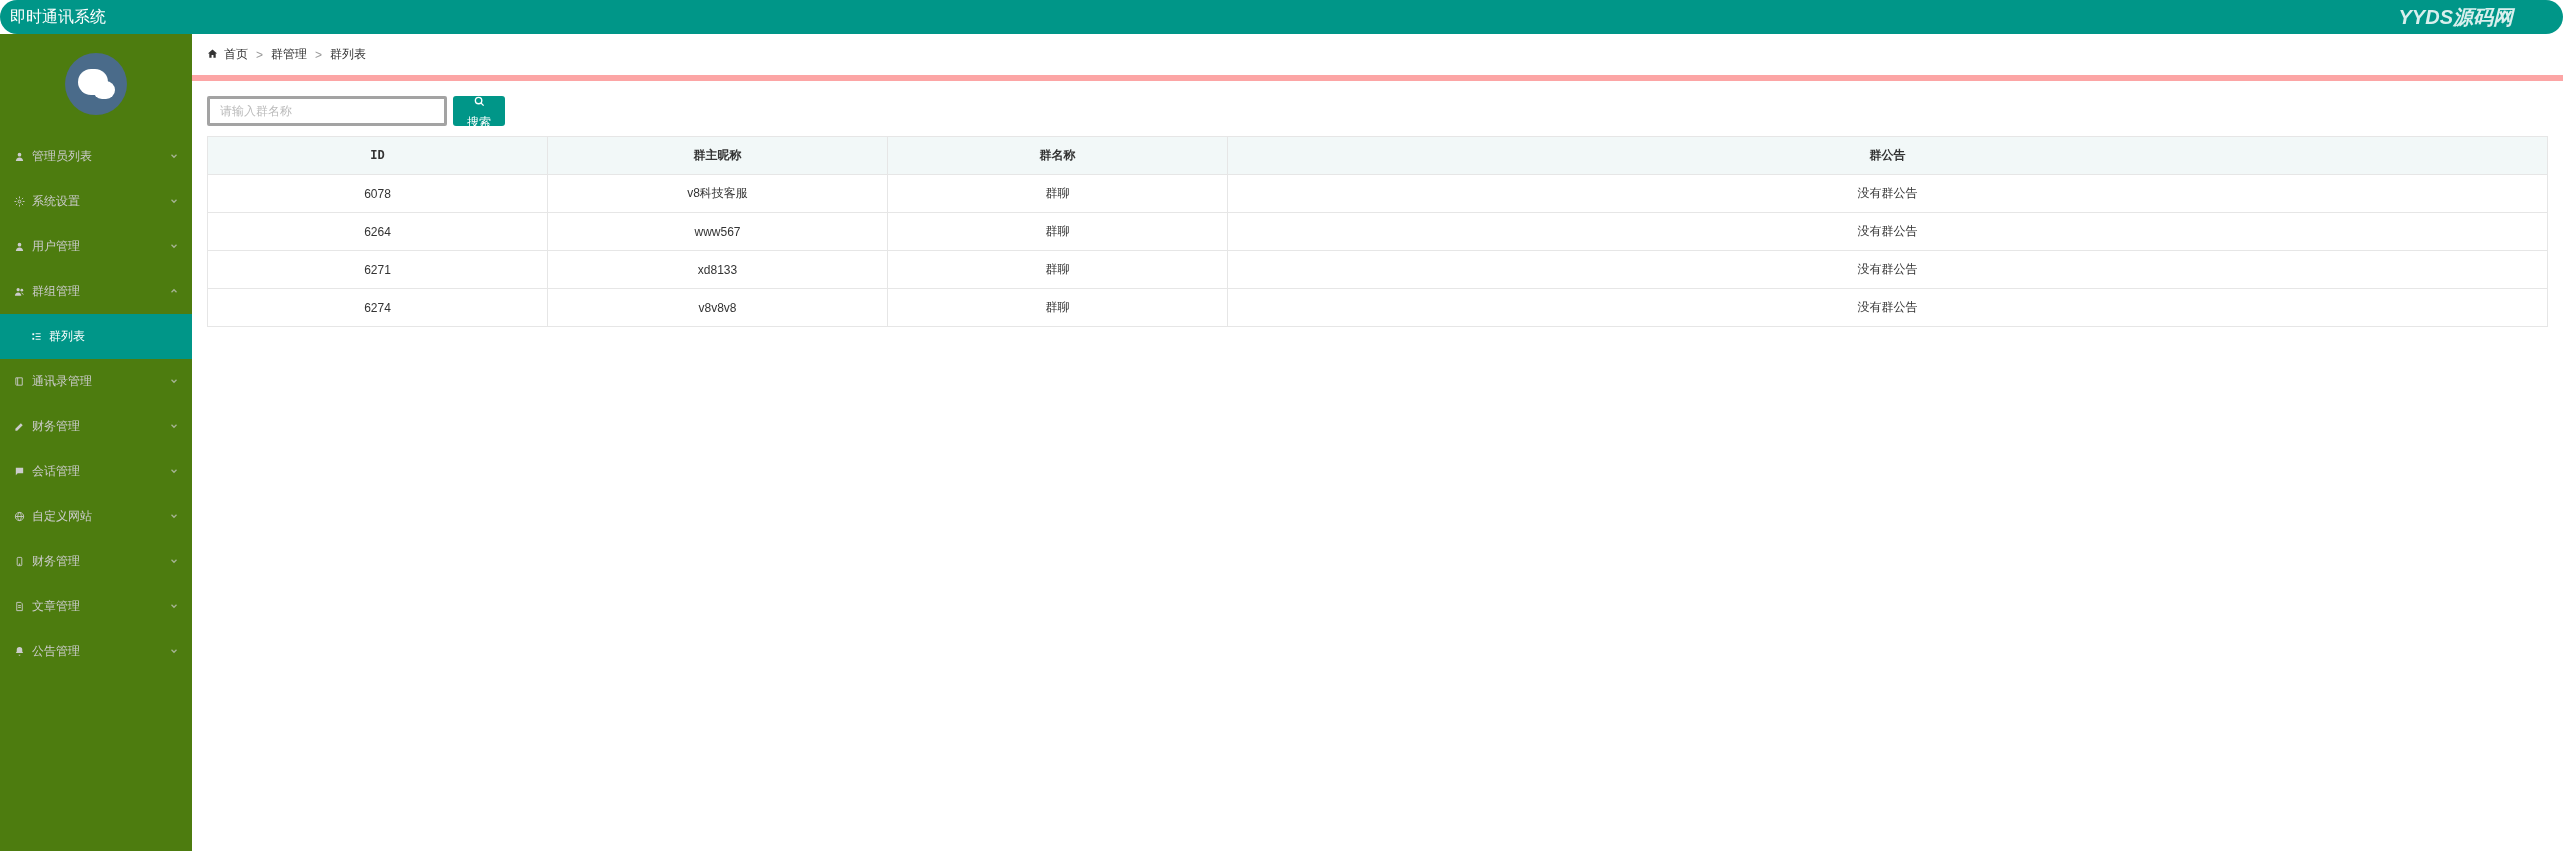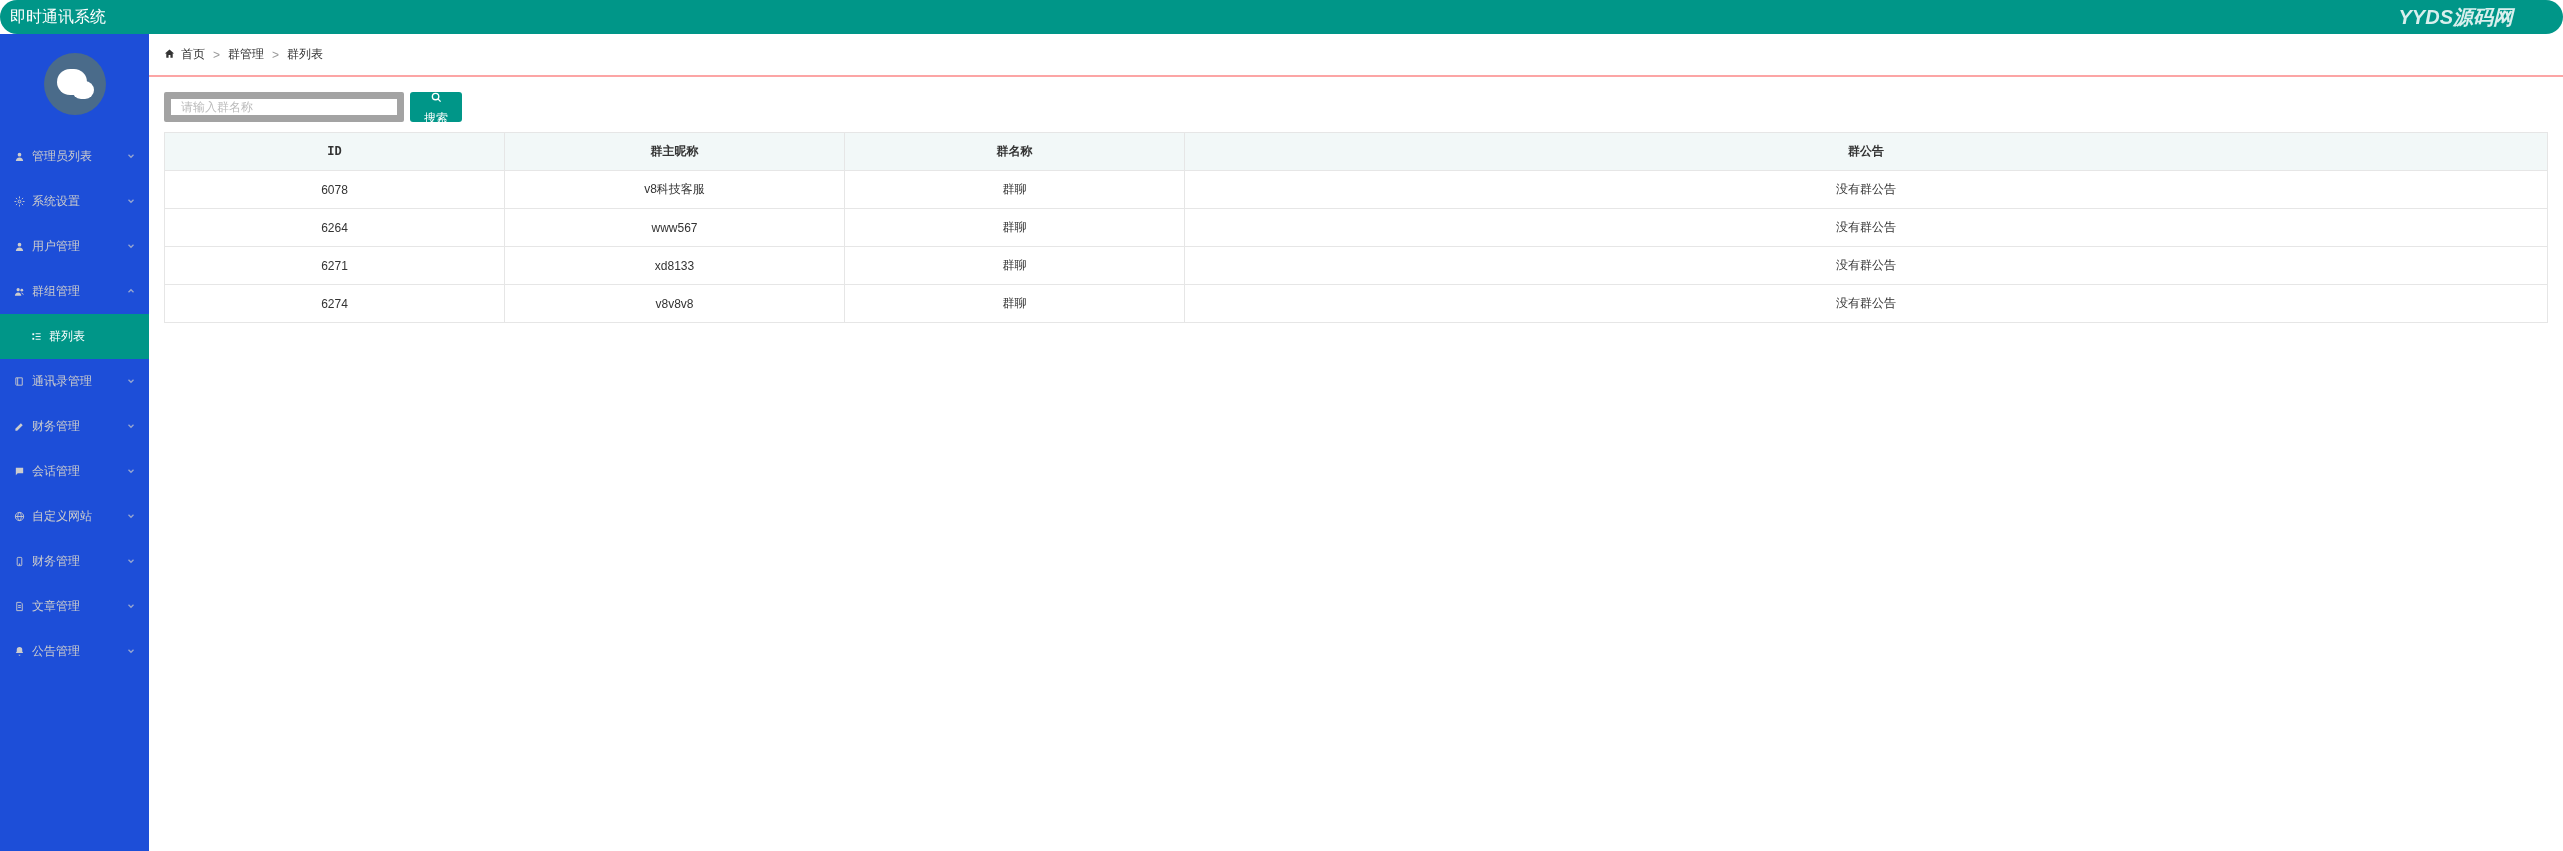--- a/index.html
+++ b/index.html
@@ -30,22 +30,22 @@
       font-weight: bold;
       font-style: italic;
       padding-right: 40px;
       opacity: 0.85;
     }
     .container {
       display: flex;
       height: calc(100vh - 34px);
     }
     .sidebar {
-      width: 149px;
-      background: #1d4ed8;
+      width: 192px;
+      background: #4d7c0f;
       color: #fff;
       overflow-y: auto;
       text-align: right;
     }
     .logo-area {
       height: 100px;
       display: flex;
       align-items: center;
       justify-content: center;
     }
@@ -108,21 +108,21 @@
       font-size: 10px;
       opacity: 0.7;
     }
     .main {
       flex: 1;
       background: #fff;
       overflow: auto;
     }
     .breadcrumb {
       padding: 12px 15px;
-      border-bottom: 2px solid #fca5a5;
+      border-bottom: 6px solid #fca5a5;
       font-size: 12px;
       color: #333;
       display: flex;
       align-items: center;
       gap: 6px;
     }
     .breadcrumb-sep {
       color: #999;
       margin: 0 2px;
     }
@@ -130,21 +130,21 @@
       padding: 15px;
     }
     .search-bar {
       display: flex;
       gap: 6px;
       margin-bottom: 10px;
     }
     .search-input {
       width: 240px;
       height: 30px;
-      border: 7px solid #a3a3a3;
+      border: 3px solid #a3a3a3;
       padding: 0 10px;
       font-size: 12px;
       outline: none;
       border-radius: 2px;
     }
     .search-input::placeholder {
       color: #bbb;
     }
     .search-btn {
       height: 30px;

